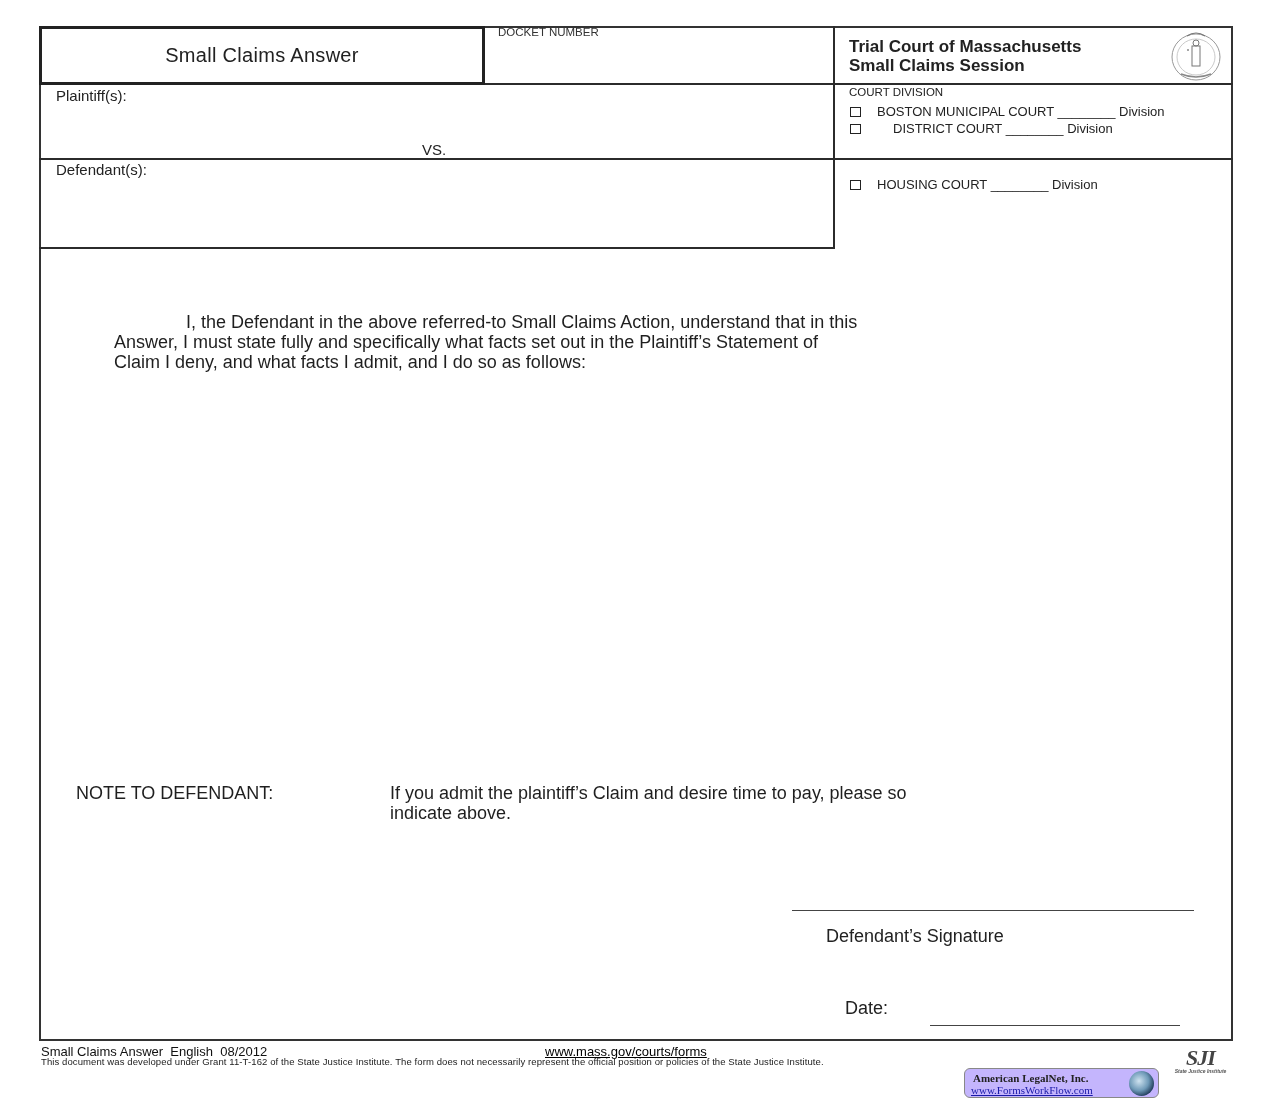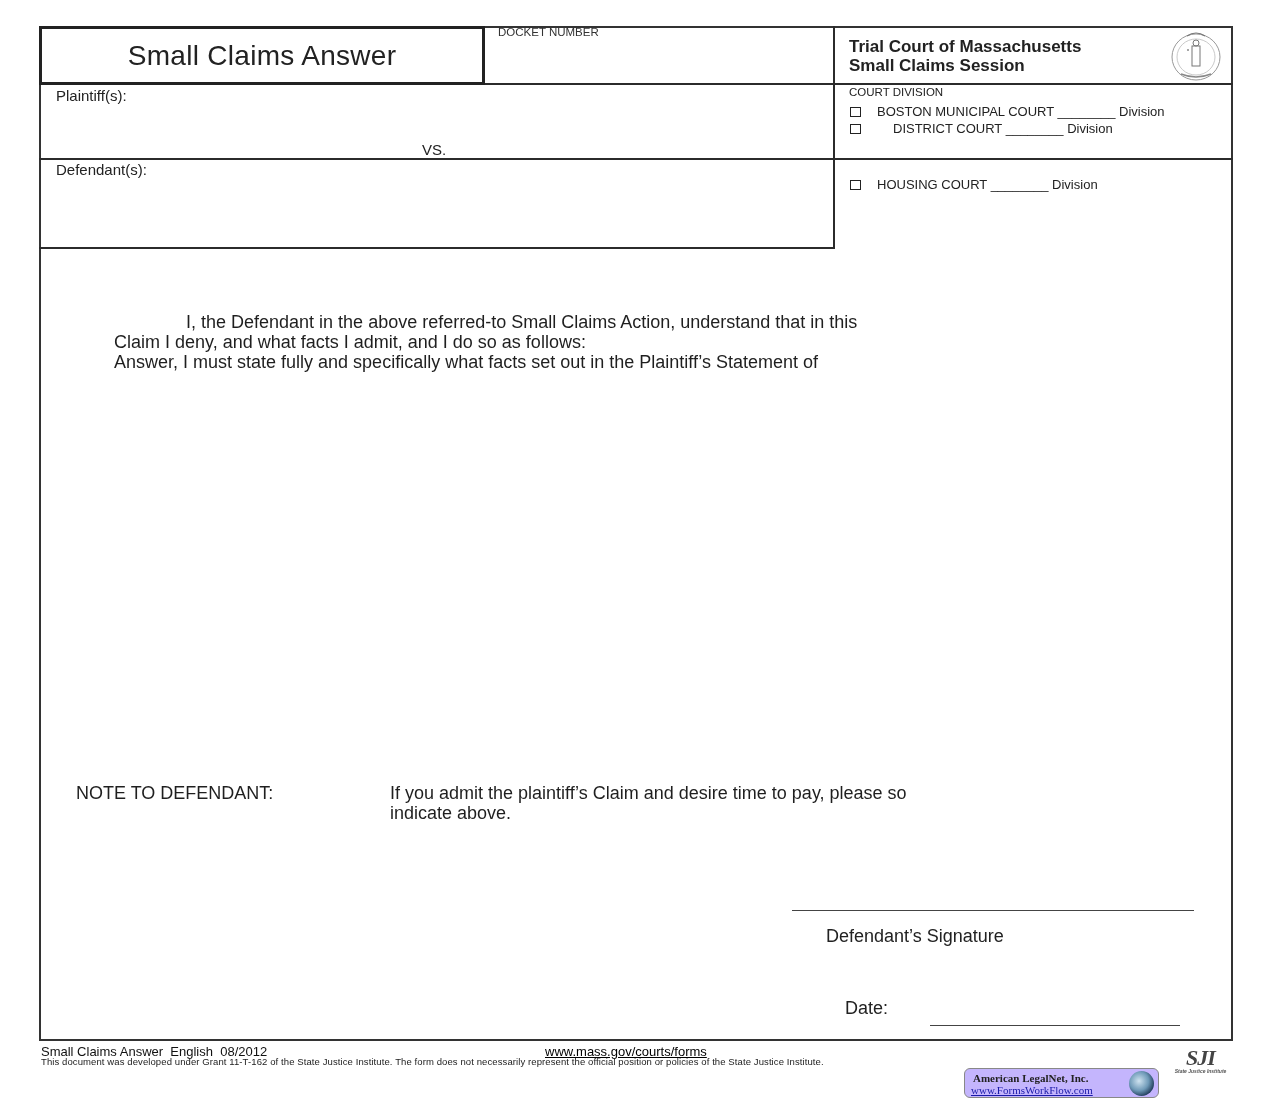--- a/index.html
+++ b/index.html
@@ -9,21 +9,21 @@
   .line { position: absolute; background: #2b2b2b; }
 
   
   #frame { left: 39px; top: 26px; width: 1194px; height: 1015px;
            border: 2px solid #333; box-sizing: border-box; }
 
   
   #title-box { left: 39px; top: 26px; width: 446px; height: 59px;
                border: 3px solid #222; box-sizing: border-box;
                display: flex; align-items: center; justify-content: center; }
-  #title-box span { font-size: 28px; letter-spacing: 0.3px; color: #222; }
+  #title-box span { font-size: 20px; letter-spacing: 0.3px; color: #222; }
 
   .small-label { font-size: 11.5px; color: #333; }
   .label { font-size: 15px; color: #222; }
 
   #court-title { left: 849px; top: 37px; font-weight: bold; font-size: 17px; line-height: 19px; color: #222; }
 
   #seal { left: 1167px; top: 28px; width: 58px; height: 54px; }
 
   .division-row { position: absolute; left: 850px; font-size: 13px; color: #222; display: flex; align-items: center; white-space: pre; }
   .checkbox { width: 9px; height: 8px; border: 1.4px solid #222; display: inline-block; margin-right: 16px; }
@@ -104,22 +104,22 @@
   <span class="checkbox"></span>
   <span>DISTRICT COURT ________ Division</span>
 </div>
 <div class="division-row" style="top:137px;margin-top:40px;">
   <span class="checkbox"></span>
   <span>HOUSING COURT ________ Division</span>
 </div>
 
 <div id="body-text" class="abs">
   <div><span class="indent"></span><span>I, the Defendant in the above referred-to Small Claims Action, understand that in this</span></div>
+  <div>Answer, I must state fully and specifically what facts set out in the Plaintiff’s Statement of</div>
   <div>Claim I deny, and what facts I admit, and I do so as follows:</div>
-  <div>Answer, I must state fully and specifically what facts set out in the Plaintiff’s Statement of</div>
 </div>
 <div class="abs" style="left:114px; top:385px; width:1010px; height:380px;"></div>
 
 <div id="note-label" class="abs">NOTE TO DEFENDANT:</div>
 <div id="note-text" class="abs">
   <div>If you admit the plaintiff’s Claim and desire time to pay, please so</div>
   <div>indicate above.</div>
 </div>
 
 <div id="sig-line" class="abs"></div>

